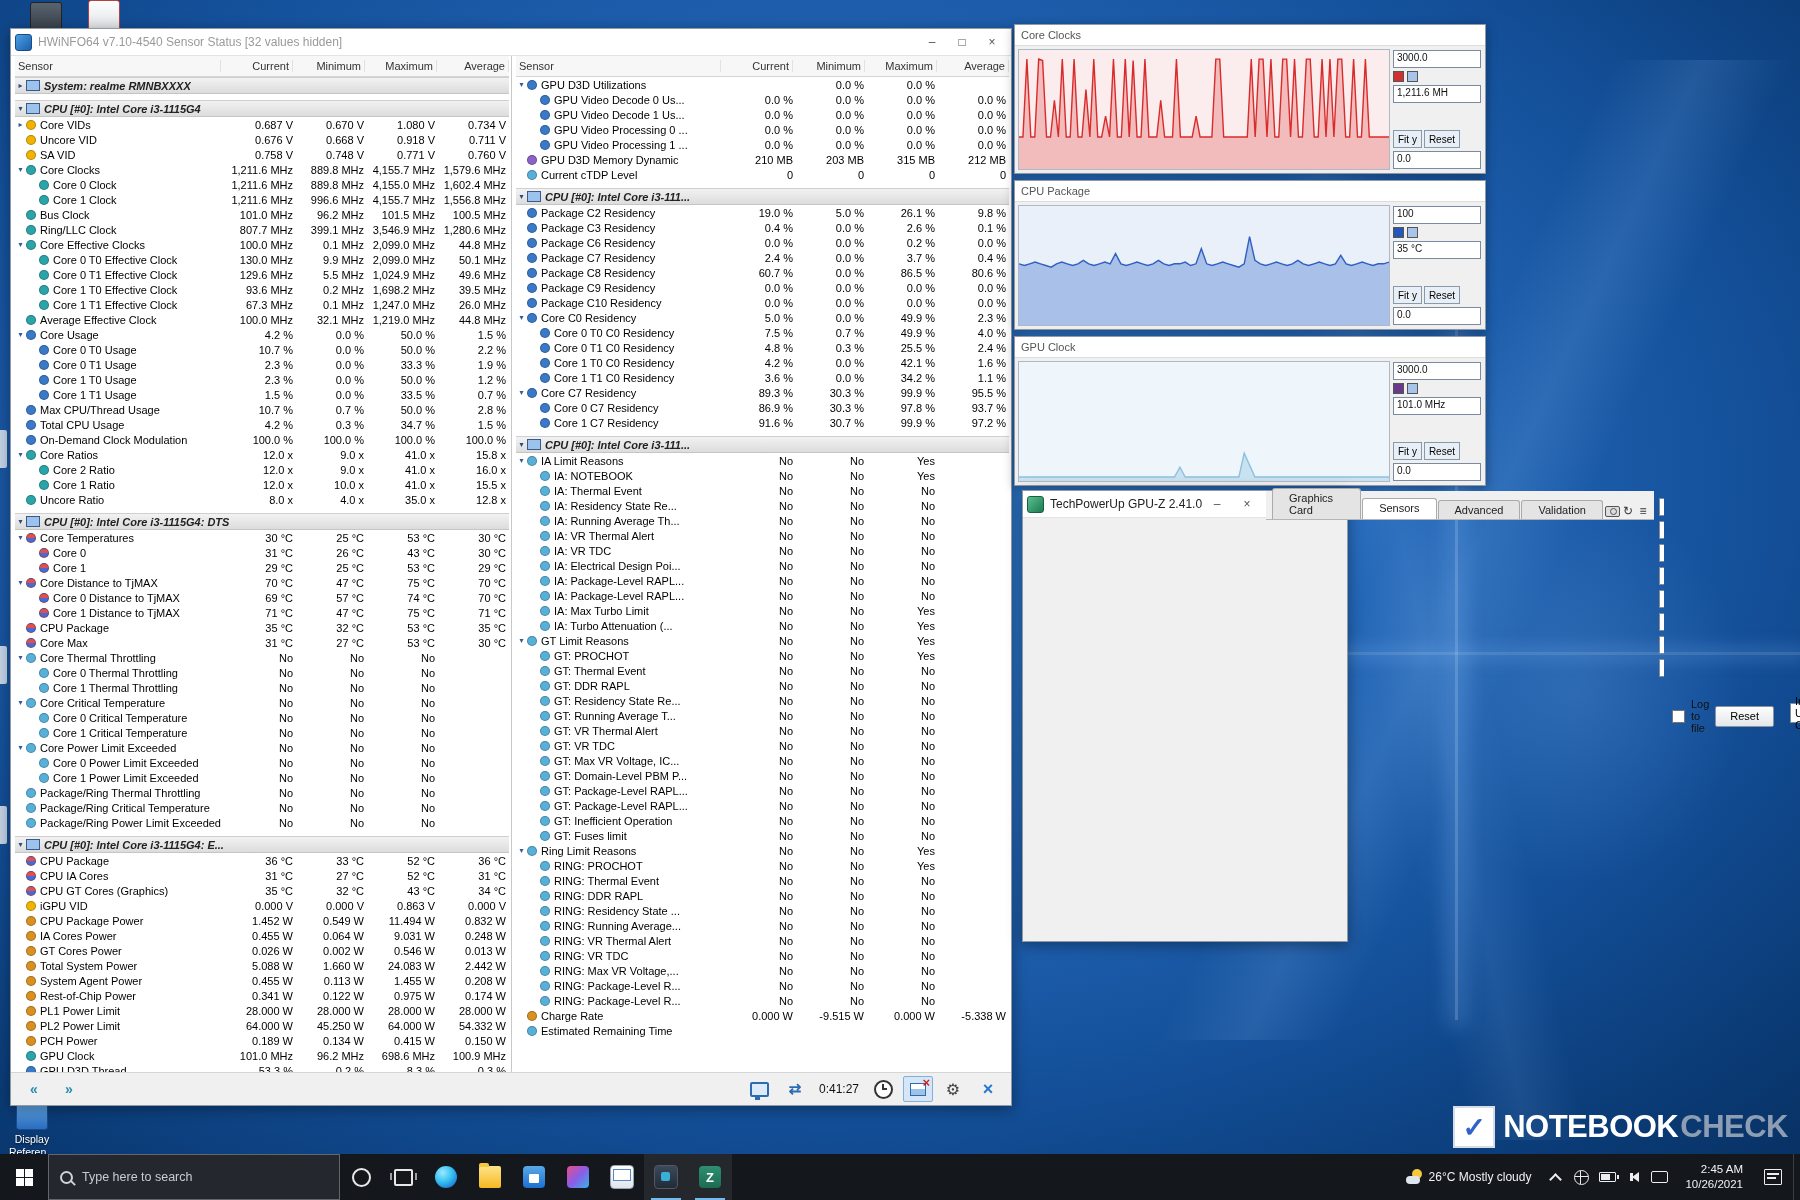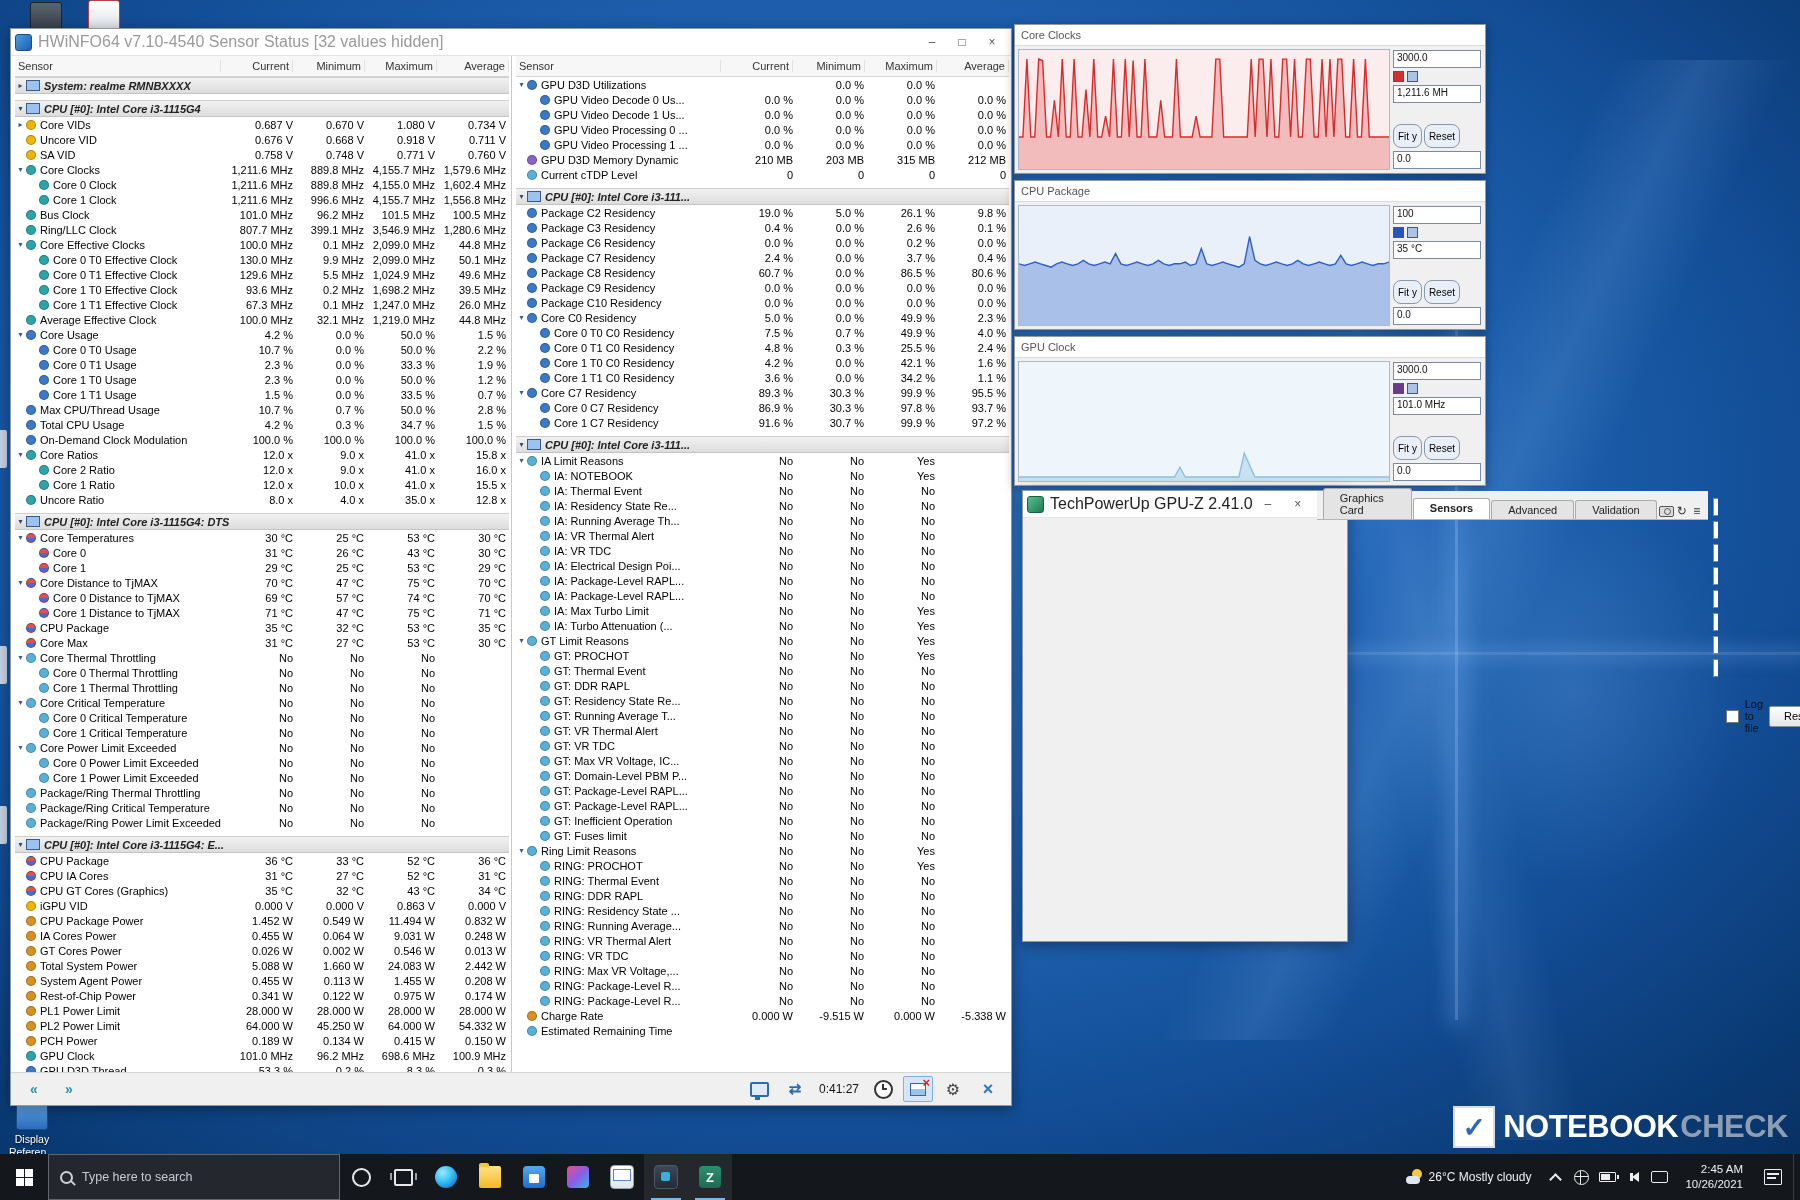--- a/index.html
+++ b/index.html
@@ -13,21 +13,21 @@
   .wp{position:absolute;pointer-events:none;z-index:0}
   #beam1{left:1150px;top:60px;width:650px;height:980px;background:linear-gradient(115deg,transparent 42%,rgba(150,200,255,.14) 50%,transparent 58%)}
   #beam2{left:1050px;top:160px;width:750px;height:980px;background:linear-gradient(78deg,transparent 44%,rgba(150,200,255,.10) 50%,transparent 56%)}
   #wxv{left:1455px;top:300px;width:3px;height:720px;background:rgba(190,220,255,.30);box-shadow:0 0 20px 7px rgba(130,185,250,.28)}
   #wxh{left:1100px;top:652px;width:700px;height:3px;background:rgba(190,220,255,.22);box-shadow:0 0 16px 6px rgba(130,185,250,.22)}
   #pane-glow{left:1350px;top:430px;width:450px;height:520px;background:radial-gradient(closest-side,rgba(140,195,255,.18),transparent 75%)}
 
   
   .win{position:absolute;background:#f0f0f0;border:1px solid #8f9aa6;box-shadow:0 3px 14px rgba(0,0,0,.38);box-sizing:border-box}
   .tbar{height:26px;background:#ffffff;display:flex;align-items:center;padding:0 4px;border-bottom:1px solid #e3e3e3}
-  .tbar .ttl{font-size:16px;color:#9a9a9a;margin-left:6px;flex:1;white-space:nowrap;overflow:hidden}
+  .tbar .ttl{font-size:12px;color:#9a9a9a;margin-left:6px;flex:1;white-space:nowrap;overflow:hidden}
   .wbtn{width:30px;height:22px;display:flex;align-items:center;justify-content:center;color:#555;font-size:12px}
   .appic{width:15px;height:15px;border-radius:3px;background:linear-gradient(135deg,#4aa0e0,#1c5fb0);border:1px solid #1a4c8c}
 
   
   #hwinfo{left:10px;top:28px;width:1002px;height:1078px;display:flex;flex-direction:column;z-index:3}
   #hwinfo .panes{flex:1;display:flex;background:#fff;overflow:hidden}
   .pane{width:50%;box-sizing:border-box;display:flex;flex-direction:column;padding:0 2px 0 4px;overflow:hidden}
   .pane + .pane{border-left:1px solid #c8c8c8}
   .phead{display:flex;align-items:center;height:20px;border-bottom:1px solid #d5d5d5;background:#f7f7f7;font-size:11px;color:#333;flex:0 0 20px}
   .ph-lbl{flex:1;padding-left:3px;border-right:1px solid #e2e2e2}
@@ -68,28 +68,28 @@
   #gw0{top:24px}#gw1{top:180px}#gw2{top:336px}
   .gtitle{height:20px;background:#fff;border-bottom:1px solid #ddd;font-size:11px;color:#555;display:flex;align-items:center;padding:0 6px}
   .gbody{flex:1;display:flex;overflow:hidden}
   .gplot{flex:1;margin:3px;border:1px solid #aeb8c6;position:relative;overflow:hidden}
   .gside{flex:0 0 88px;display:flex;flex-direction:column;padding:3px 4px 3px 0}
   .gbox{height:14px;background:#fff;border:1px solid #7a8aa0;font-size:10px;color:#111;padding:1px 3px;margin:1px 0;white-space:nowrap;overflow:hidden}
   .glegend{display:flex;gap:3px;margin:2px 0}
   .glegend span{width:9px;height:9px;border:1px solid #555;display:inline-block}
   .gsp{flex:1}
   .gbtns{display:flex;gap:2px;margin:2px 0}
-  .gbtns button{font-family:"Liberation Sans",sans-serif;font-size:10px;height:24px;padding:0 4px;border:1px solid #8899aa;background:#e9eff6;border-radius:8px}
+  .gbtns button{font-family:"Liberation Sans",sans-serif;font-size:10px;height:18px;padding:0 4px;border:1px solid #8899aa;background:#e9eff6;border-radius:0}
 
   
   #gpuz{left:1022px;top:490px;width:326px;height:452px;display:flex;flex-direction:row;z-index:5}
   #gpuz .tbar .ttl{color:#222}
   .ztabs{height:26px;display:flex;align-items:flex-end;padding:2px 4px 0 6px;gap:1px;border-bottom:1px solid #b5b5b5;background:#f0f0f0}
   .ztab{font-size:11px;color:#222;background:#e4e4e4;border:1px solid #ababab;border-bottom:none;border-radius:3px 3px 0 0;padding:3px 16px}
-  .ztab.active{background:#fff;font-weight:bold;padding-bottom:5px}
+  .ztab.active{background:#fff;font-weight:normal;padding-bottom:5px}
   .ztabsp{flex:1}
   .zmini{width:18px;height:16px;display:flex;align-items:center;justify-content:center;color:#333;font-size:12px}
   .cam{width:13px;height:9px;border:1px solid #555;border-radius:2px;position:relative;background:#ddd}
   .cam::after{content:'';position:absolute;left:4px;top:1px;width:5px;height:5px;border:1px solid #555;border-radius:50%}
   #zsens{flex:1;display:flex;flex-direction:column;padding:6px 5px 0 5px;gap:3px;overflow:hidden}
   .zrow{display:flex;align-items:center;gap:3px;height:20px}
   .zlab{flex:0 0 118px;height:18px;background:#fff;border:1px solid #828c98;font-size:10.5px;display:flex;align-items:center;padding:0 2px 0 4px;box-sizing:border-box;white-space:nowrap;overflow:hidden}
   .zlab .dd{margin-left:auto;font-size:8px;color:#345;border-left:1px solid #b8c0c8;padding-left:2px}
   .zval{flex:0 0 64px;height:18px;background:#fff;border:1px solid #828c98;font-size:10.5px;display:flex;align-items:center;padding:0 4px;box-sizing:border-box;white-space:nowrap}
   .zgr{flex:1;height:18px;background:#fff;border:1px solid #828c98;box-sizing:border-box;position:relative;overflow:hidden}

